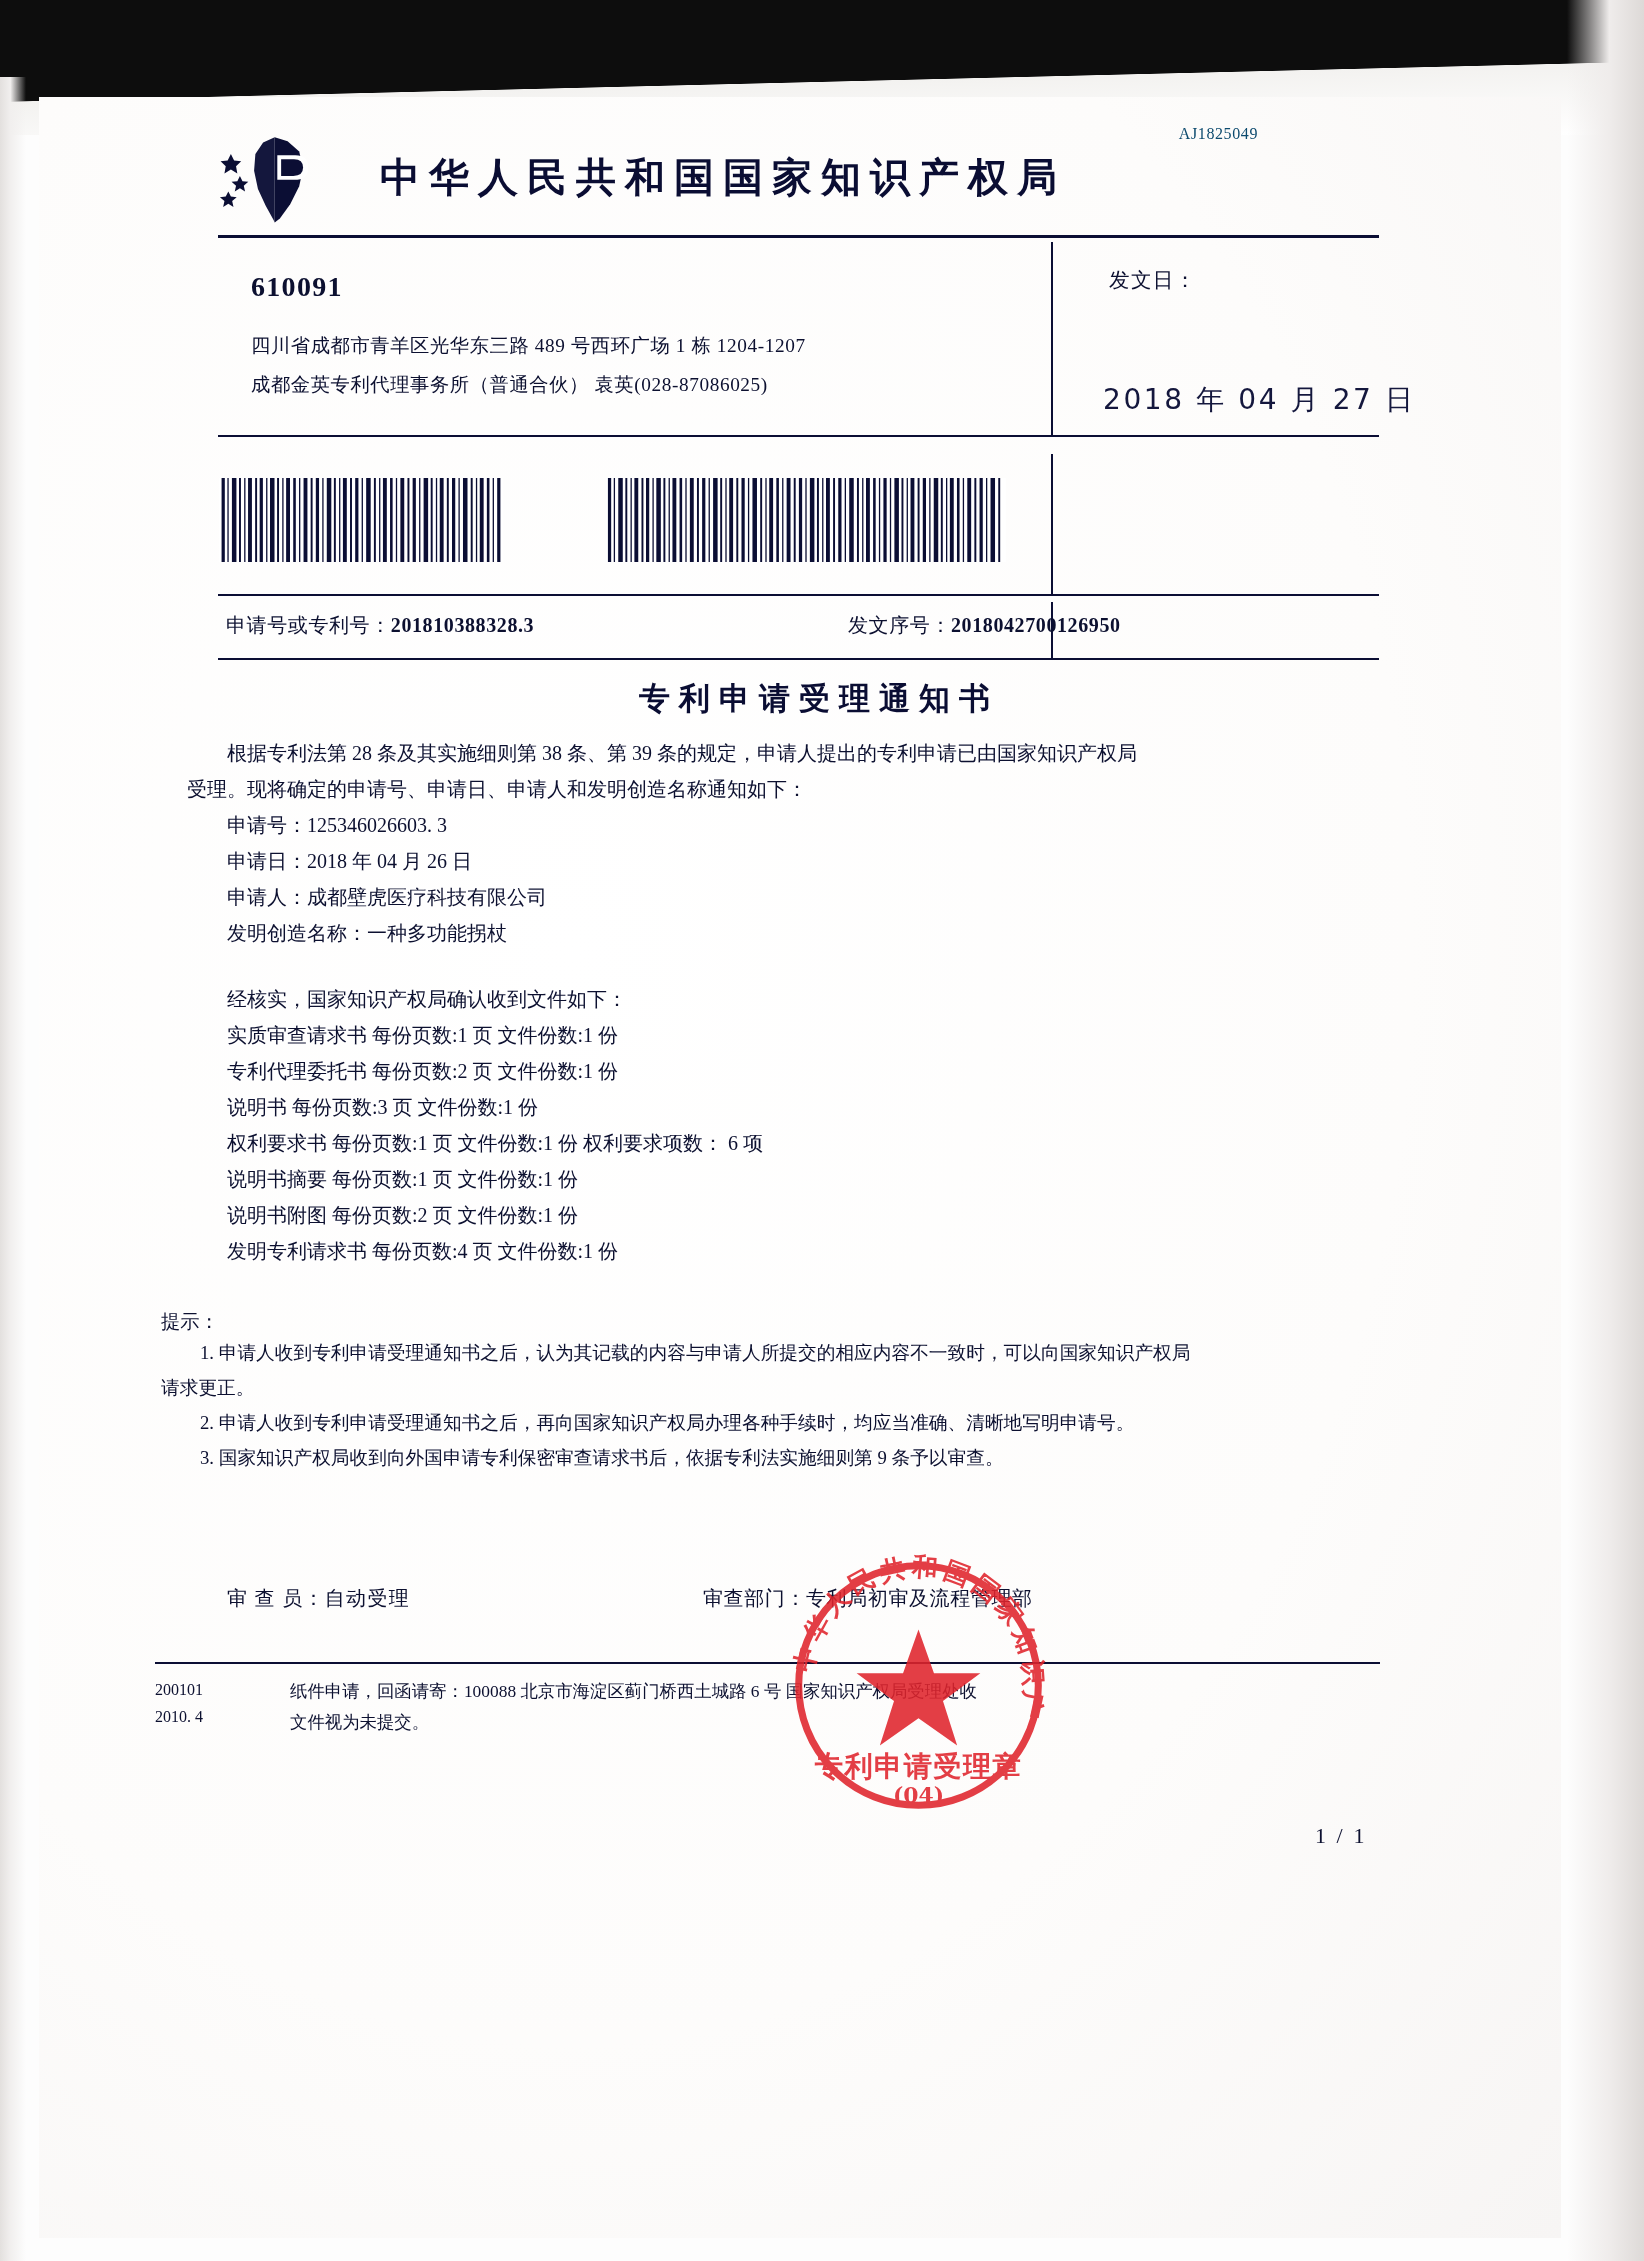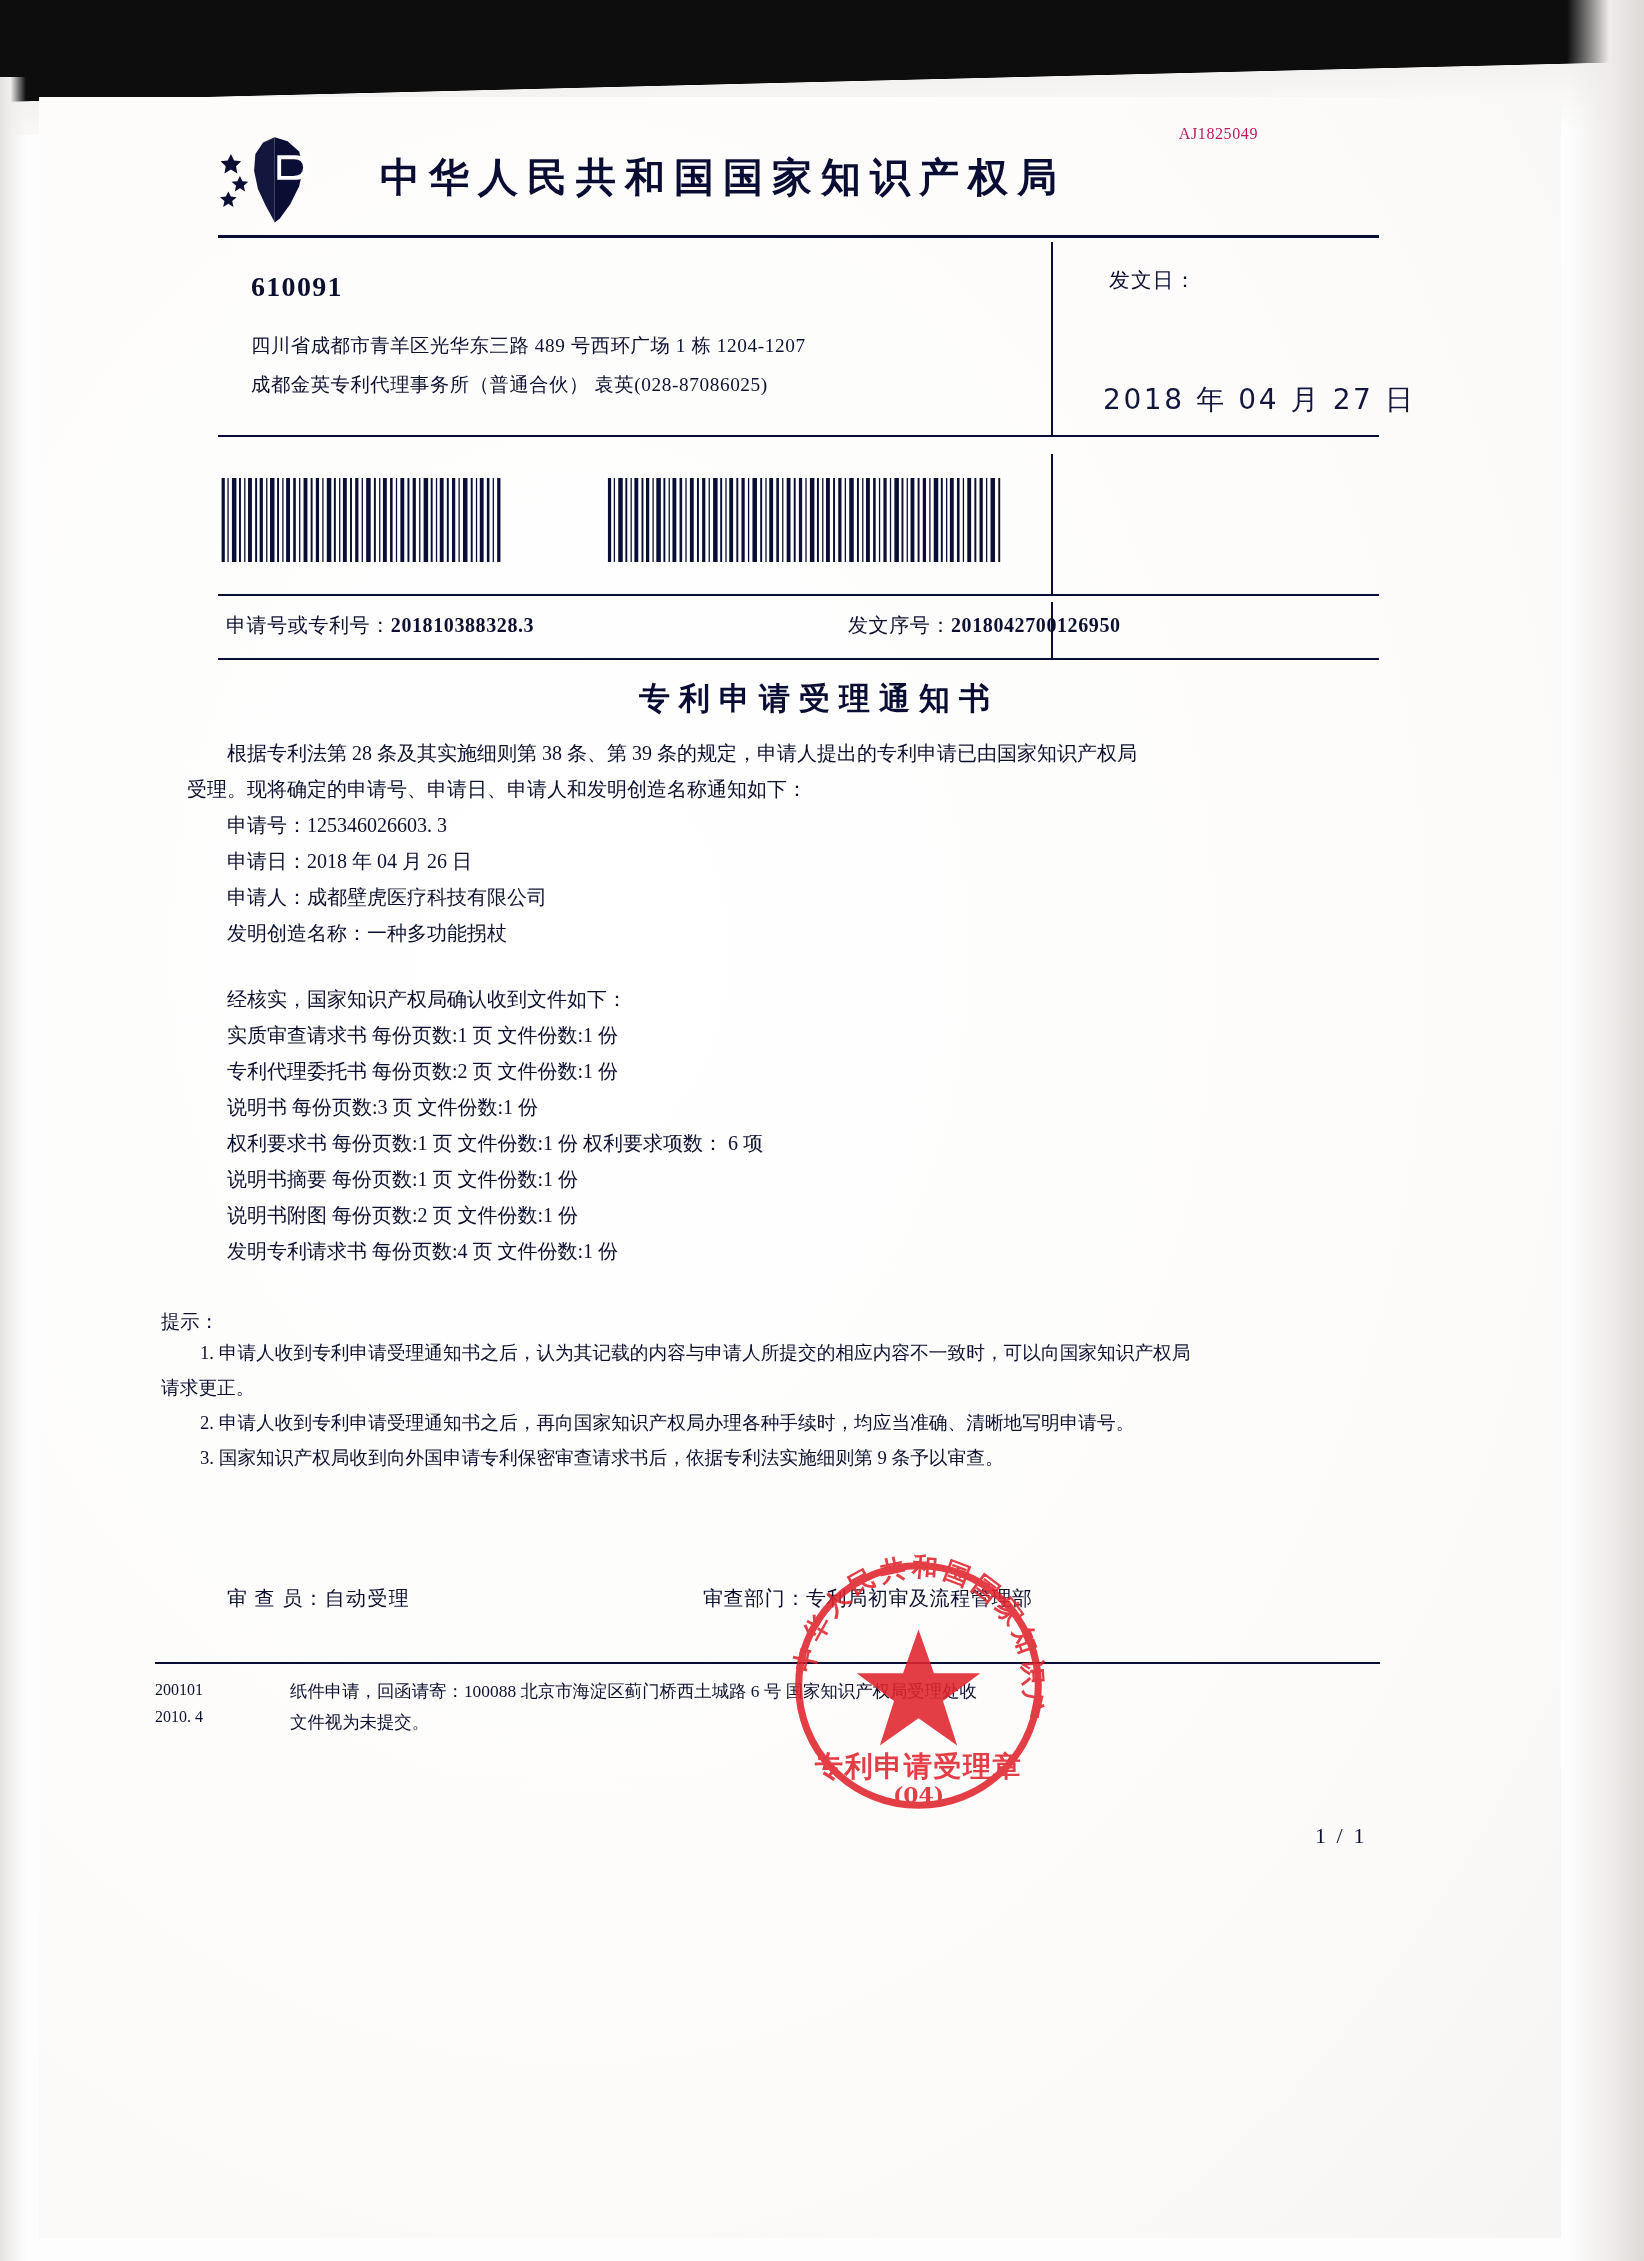--- a/index.html
+++ b/index.html
@@ -71,21 +71,21 @@
     font-weight: bold;
     color: #0a0d33;
     white-space: nowrap;
     font-family: "DejaVu Serif", serif;
   }
   .doc-code {
     position: absolute;
     right: 193px; top: 6.4px;
     font-size: 16px;
     letter-spacing: 0.6px;
-    color: #be185d;
+    color: #0c4a6e;
     font-family: "Liberation Serif", serif;
   }
   .rule-thick {
     position: absolute;
     left: 31px;
     width: 1161px;
     height: 3.2px;
     background: #0b0e34;
   }
 

